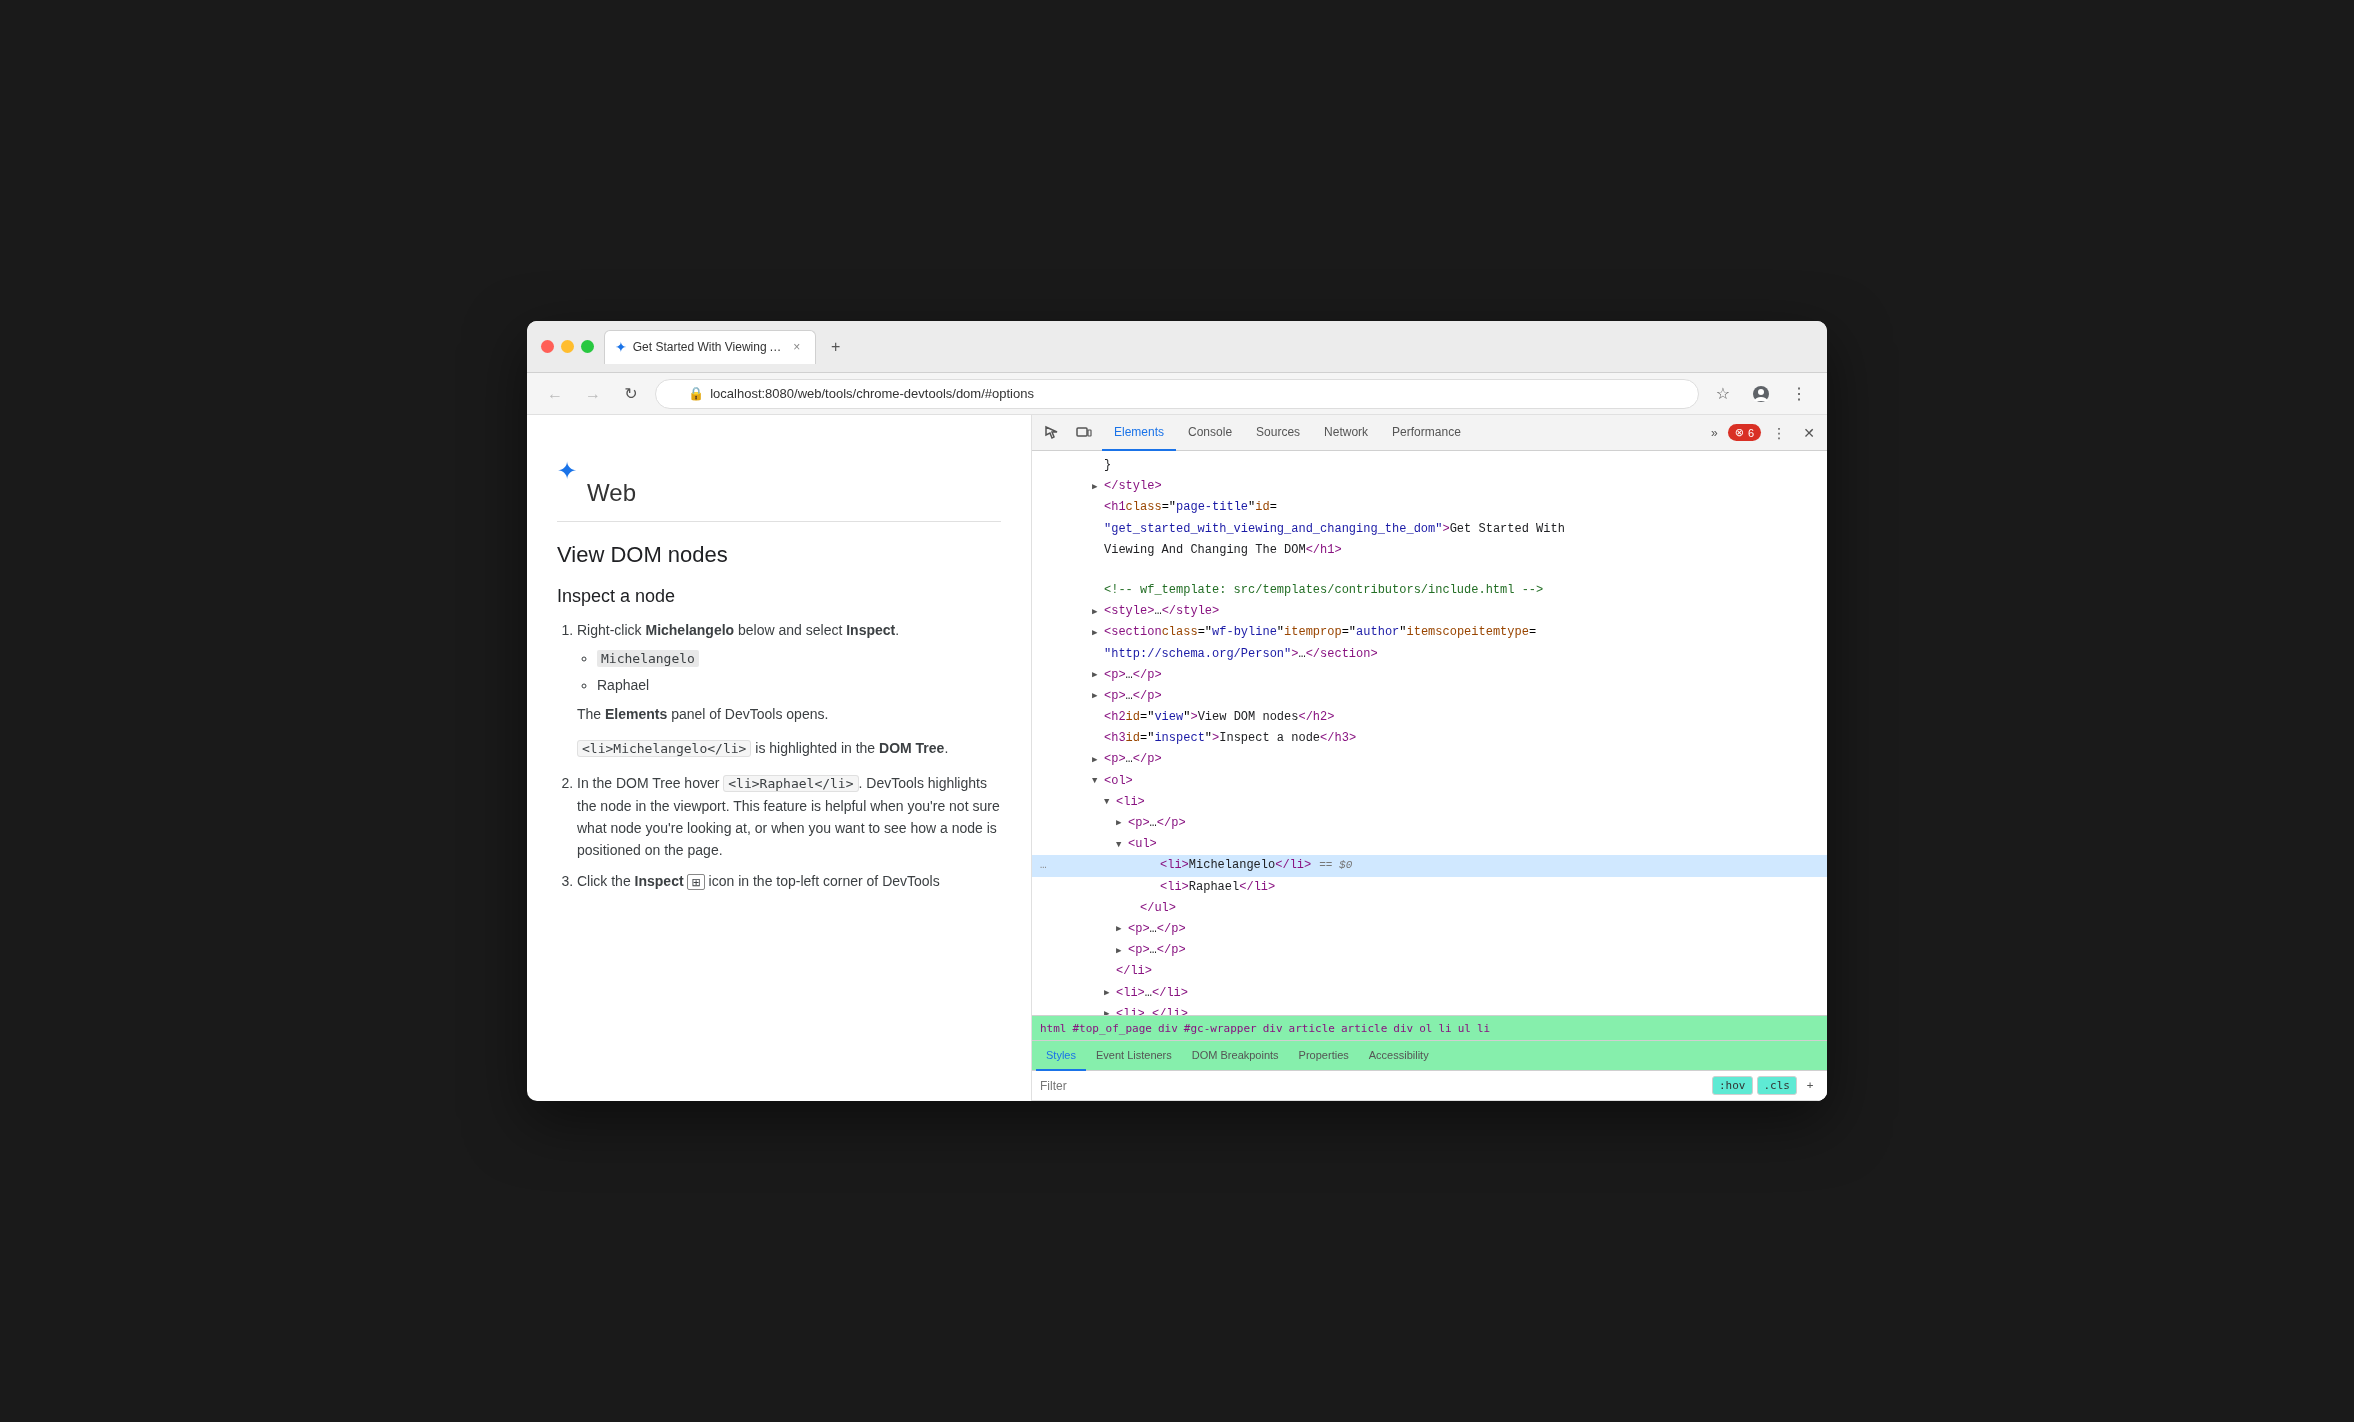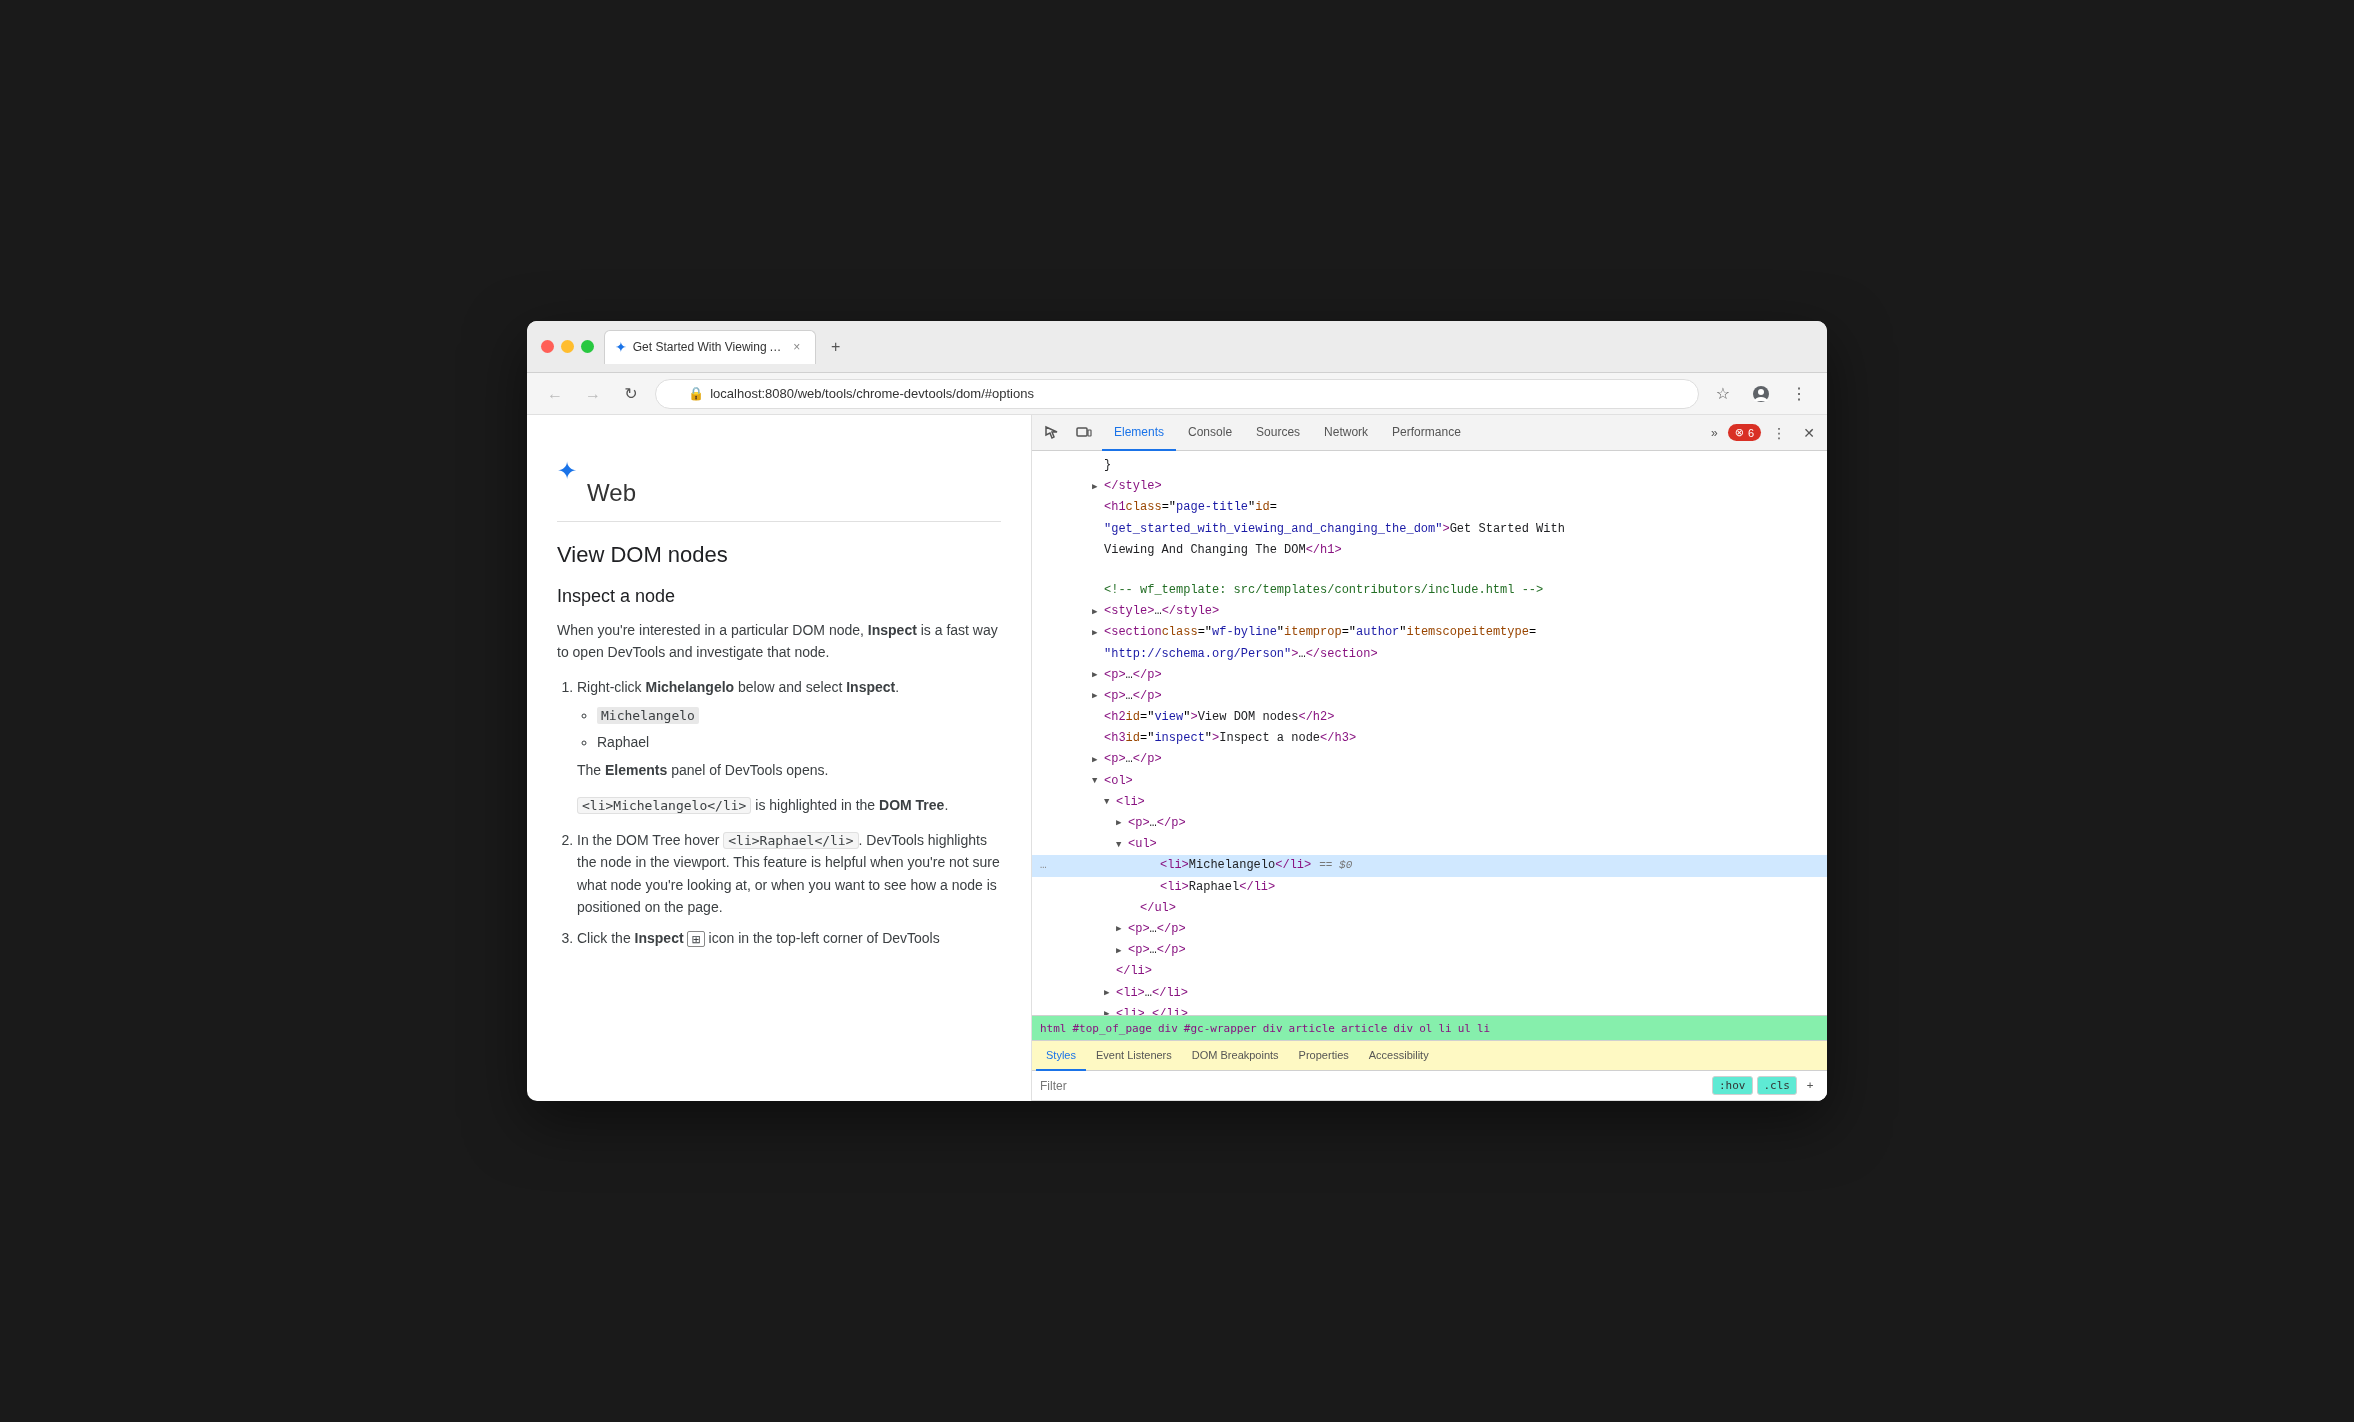--- a/index.html
+++ b/index.html
@@ -358,21 +358,21 @@
       font-family: monospace;
       overflow: hidden;
       flex-shrink: 0;
     }
     .bc-item { color: #881280; cursor: pointer; }
 
     
     .panel-tabs {
       display: flex;
       align-items: center;
-      background: #fef9c3;
+      background: #86efac;
       border-bottom: 1px solid #d0d0d0;
       height: 30px;
       padding: 0 4px;
       flex-shrink: 0;
     }
     .panel-tab {
       padding: 0 10px;
       height: 30px;
       display: flex;
       align-items: center;
@@ -472,23 +472,20 @@
 
     <div class="page-content">
       <div class="page-logo-bar">
         <span class="page-logo">✦</span>
         <span class="page-site-name">Web</span>
       </div>
 
       <h2>View DOM nodes</h2>
       <h3>Inspect a node</h3>
 
-      <p>
-        <span>When you're interested in a particular DOM node, </span><strong>Inspect</strong><span> is a fast way to open DevTools and investigate that node.</span>
-      </p>
 
       <ol>
         <li>
           <span>Right-click </span><strong>Michelangelo</strong><span> below and select </span><strong>Inspect</strong><span>.</span>
           <ul>
             <li>
               <span class="highlight-box">Michelangelo</span>
             </li>
             <li>Raphael</li>
           </ul>

